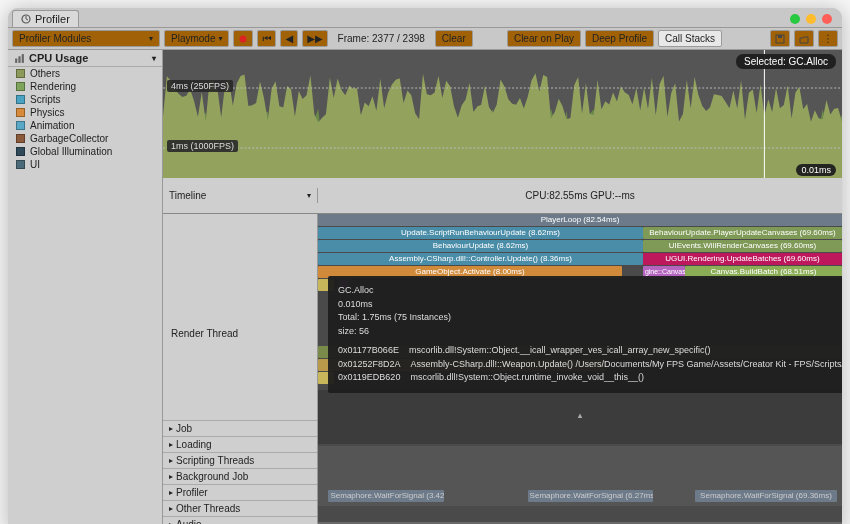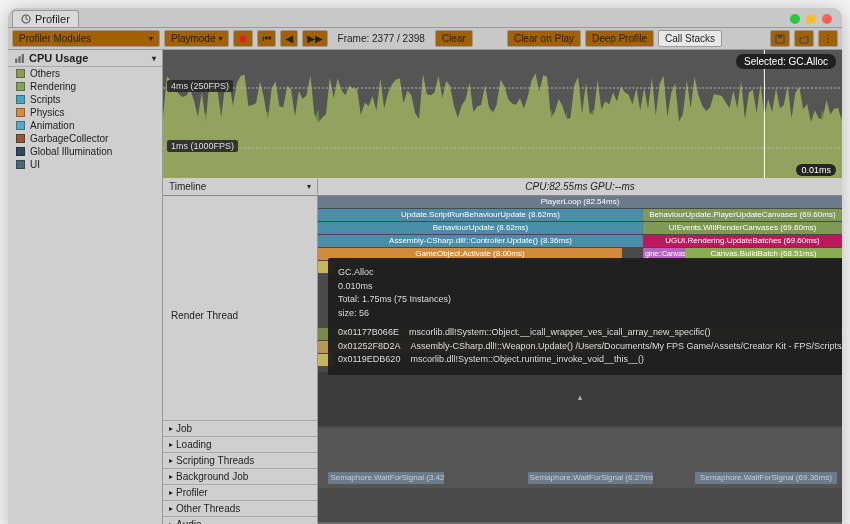--- a/index.html
+++ b/index.html
@@ -20,23 +20,23 @@
   .sidebar{width:155px; background:#cfcfcf; border-right:1px solid #999; display:flex; flex-direction:column;}
   .side-head{display:flex;align-items:center;gap:4px;padding:2px 6px;font-weight:bold;border-bottom:1px solid #aaa;}
   .side-head svg{width:11px;height:11px;}
   .cat{display:flex;align-items:center;gap:5px;padding:1px 8px;font-size:10px;}
   .swatch{width:9px;height:9px;border:1px solid rgba(0,0,0,.3);}
   .main{flex:1; display:flex; flex-direction:column; background:#4a4a4a; position:relative;}
   .chart{height:128px; background:#555; position:relative; overflow:hidden;}
   .chart-label{position:absolute;left:4px;color:#ddd;font-size:9px;background:rgba(40,40,40,.9);padding:1px 4px;border-radius:2px;}
   .selected-badge{position:absolute;top:4px;right:6px;background:rgba(30,30,30,.95);color:#fff;font-size:10px;padding:2px 8px;border-radius:7px;}
   .ms-badge{position:absolute;bottom:2px;right:6px;background:rgba(30,30,30,.95);color:#fff;font-size:9px;padding:1px 5px;border-radius:6px;}
-  .tsel{height:18px;background:#cfcfcf;border-bottom:1px solid #888;display:flex;align-items:center;}
+  .tsel{height:36px;background:#cfcfcf;border-bottom:1px solid #888;display:flex;align-items:center;}
   .tsel .dd{width:155px;border-right:1px solid #999;padding:2px 6px;display:flex;align-items:center;justify-content:space-between;font-size:10px;}
-  .tsel .info{flex:1;text-align:center;font-size:10px;color:#222;font-style:italic;}
+  .tsel .info{flex:1;text-align:center;font-size:10px;color:#222;}
   .ruler{height:14px;background:#a8a8a8;display:flex;font-size:9px;color:#333;border-bottom:1px solid #777;}
   .ruler .threadcol{width:155px;border-right:1px solid #888;}
   .ruler .ticks{flex:1;display:flex;}
   .ruler .tick{flex:1;border-left:1px solid #888;padding-left:3px;line-height:14px;}
   .tracks{flex:1;display:flex;overflow:hidden;position:relative;}
   .threadcol{width:155px;background:#cfcfcf;border-right:1px solid #999;font-size:10px;display:flex;flex-direction:column;}
   .threadcol .thlabel{padding:6px 8px;color:#222;}
   .threadcol .fold{padding:2px 6px;border-top:1px solid #aaa;display:flex;align-items:center;gap:3px;}
   .threadcol .fold::before{content:"▸";font-size:8px;}
   .lane{flex:1;position:relative;background:#4a4a4a;}

